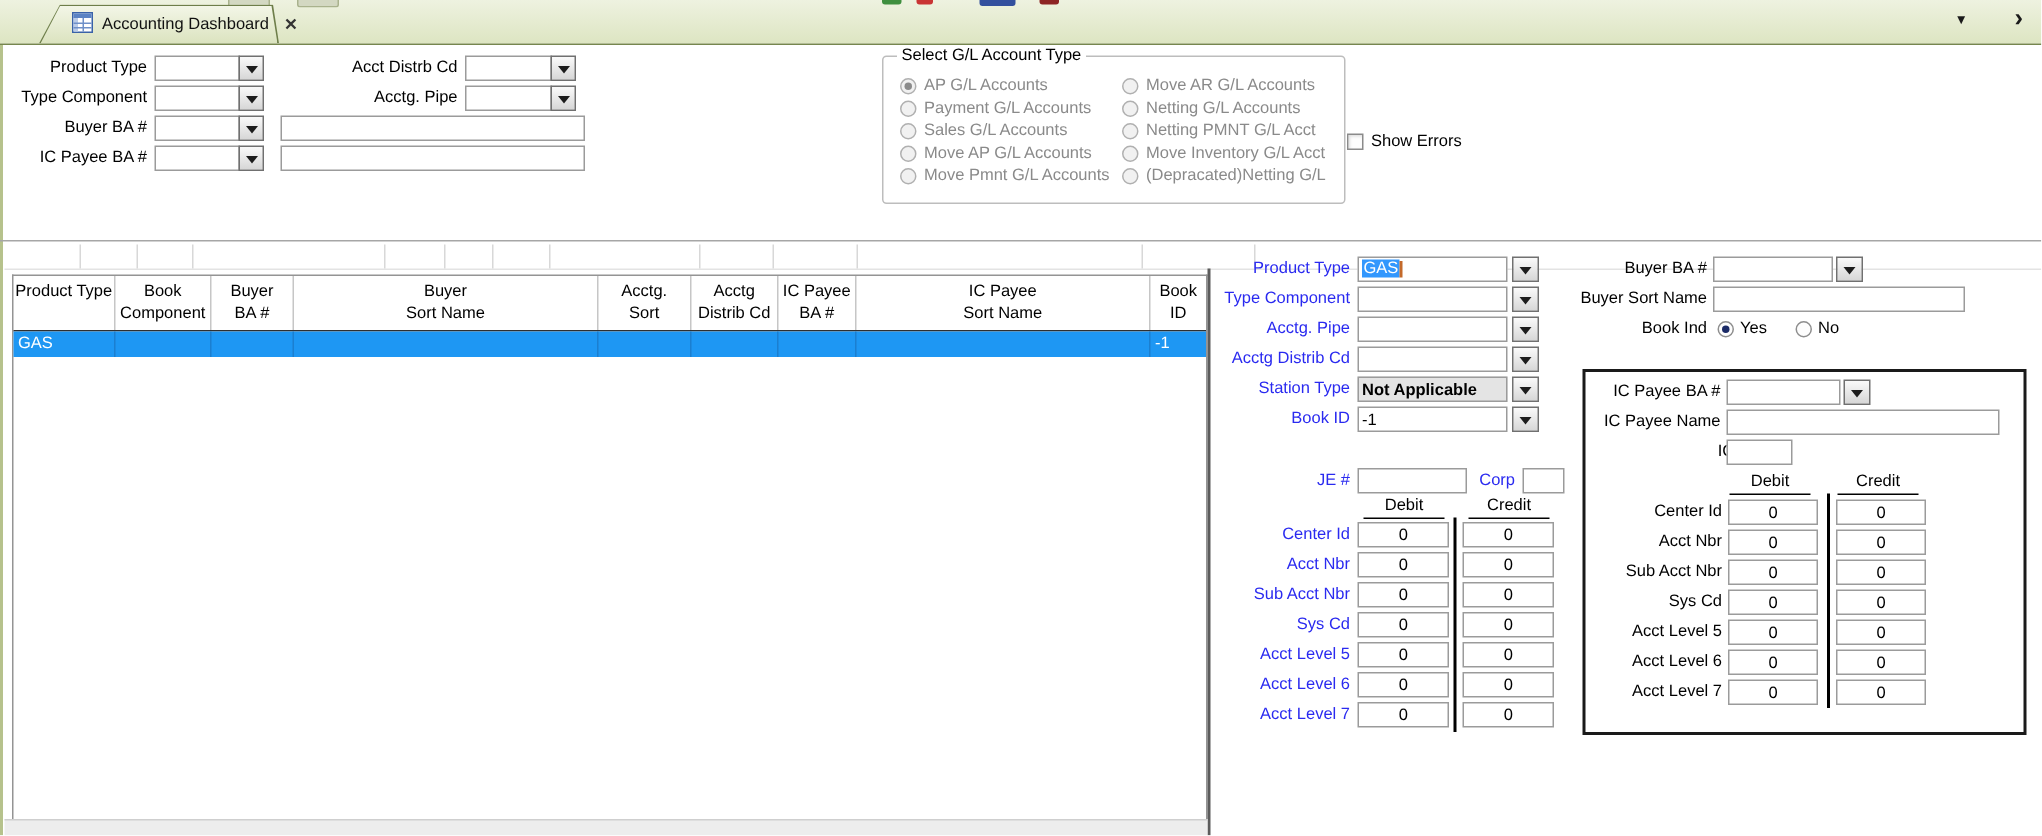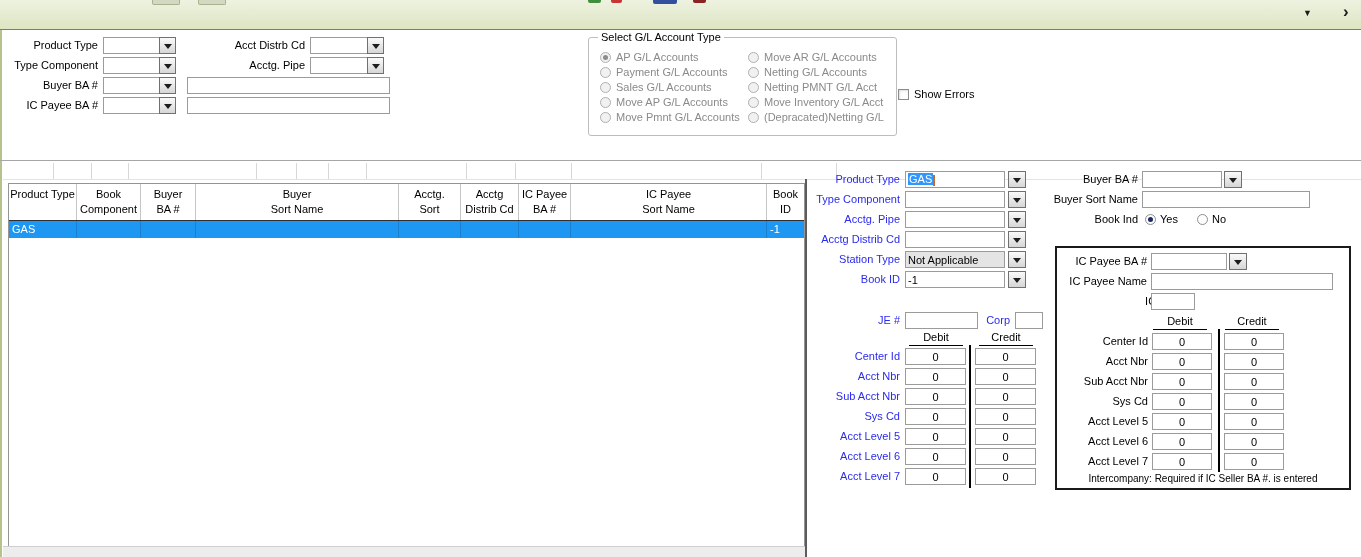--- a/index.html
+++ b/index.html
@@ -84,20 +84,38 @@
 <div id="app">
 
   <div class="tabstrip">
     <div class="sliver" style="left:152px;width:26px;height:4px;background:#d3d8c2;border:1px solid #a9b28d;border-top:none;"></div>
     <div class="sliver" style="left:198px;width:26px;height:4px;background:#d3d8c2;border:1px solid #a9b28d;border-top:none;"></div>
     <div class="sliver" style="left:588px;width:13px;height:3px;background:#3f8f3f;"></div>
     <div class="sliver" style="left:611px;width:11px;height:3px;background:#c93434;"></div>
     <div class="sliver" style="left:653px;width:24px;height:4px;background:#33509e;"></div>
     <div class="sliver" style="left:693px;width:13px;height:3px;background:#8d2424;"></div>
 
+    <div class="tab" style="left:26px;width:160px;height:26px;">
+      <div class="tab-outer"></div>
+      <div class="tab-fill inactive"></div>
+      <div class="tab-content">
+        <span>
+          <svg width="14" height="14" viewBox="0 0 14 14">
+            <rect x="0.5" y="0.5" width="13" height="13" fill="#ffffff" stroke="#3a62a8"></rect>
+            <rect x="1" y="1" width="12" height="3" fill="#5b83c4"></rect>
+            <rect x="1" y="4" width="3" height="9" fill="#b9cbe8"></rect>
+            <line x1="1" y1="7.5" x2="13" y2="7.5" stroke="#6e90c8"></line>
+            <line x1="1" y1="10.5" x2="13" y2="10.5" stroke="#6e90c8"></line>
+            <line x1="7.5" y1="4" x2="7.5" y2="13" stroke="#6e90c8"></line>
+          </svg>
+        </span>
+        <span class="tab-label">Accounting Dashboard</span>
+        <span class="tab-close">✕</span>
+      </div>
+    </div>
 
 
     <span class="ovf" style="left:1303px;top:8px;font-size:9px;">▼</span>
     <span class="ovf" style="left:1343px;top:2px;font-size:17px;font-weight:bold;">›</span>
   </div>
 
   <div class="leftedge"></div>
 
   <div class="lbl" style="left:0;top:37px;width:98px;">Product Type</div>
   <input class="inp" style="left: 103px; top: 37px; width: 57px;" value="">
@@ -235,21 +253,21 @@
 
   <div class="lbl lblb" style="left:760px;top:211px;width:140px;">Acctg. Pipe</div>
   <input class="inp" style="left: 905px; top: 211px; width: 100px;" value="">
   <div class="combo-btn" style="left:1008px;top:211px;"></div>
 
   <div class="lbl lblb" style="left:760px;top:231px;width:140px;">Acctg Distrib Cd</div>
   <input class="inp" style="left: 905px; top: 231px; width: 100px;" value="">
   <div class="combo-btn" style="left:1008px;top:231px;"></div>
 
   <div class="lbl lblb" style="left:760px;top:251px;width:140px;">Station Type</div>
-  <input class="inp gray" style="left: 905px; top: 251px; width: 100px;" value="Not Applicable">
+  <input class="inp gray" style="left: 905px; top: 251px; width: 100px; font-weight: bold;" value="Not Applicable">
   <div class="combo-btn" style="left:1008px;top:251px;"></div>
 
   <div class="lbl lblb" style="left:760px;top:271px;width:140px;">Book ID</div>
   <input class="inp" style="left: 905px; top: 271px; width: 100px;" value="-1">
   <div class="combo-btn" style="left:1008px;top:271px;"></div>
 
   <div class="lbl lblb" style="left:760px;top:312px;width:140px;">JE #</div>
   <input class="inp" style="left: 905px; top: 312px; width: 73px;" value="">
   <div class="lbl lblb" style="left:960px;top:312px;width:50px;">Corp</div>
   <input class="inp" style="left: 1015px; top: 312px; width: 28px;" value="">
@@ -324,15 +342,14 @@
   <div class="lbl" style="left:1060px;top:413px;width:88px;">Acct Level 5</div>
   <input class="inp num" style="left: 1152px; top: 413px; width: 60px;" value="0">
   <input class="inp num" style="left: 1224px; top: 413px; width: 60px;" value="0">
   <div class="lbl" style="left:1060px;top:433px;width:88px;">Acct Level 6</div>
   <input class="inp num" style="left: 1152px; top: 433px; width: 60px;" value="0">
   <input class="inp num" style="left: 1224px; top: 433px; width: 60px;" value="0">
   <div class="lbl" style="left:1060px;top:453px;width:88px;">Acct Level 7</div>
   <input class="inp num" style="left: 1152px; top: 453px; width: 60px;" value="0">
   <input class="inp num" style="left: 1224px; top: 453px; width: 60px;" value="0">
 
-  <div class="note" style="left:1059px;top:473px;width:288px;">Intercompany: Required if IC Seller BA #. is entered</div>
 
 </div>
 
 </body></html>

